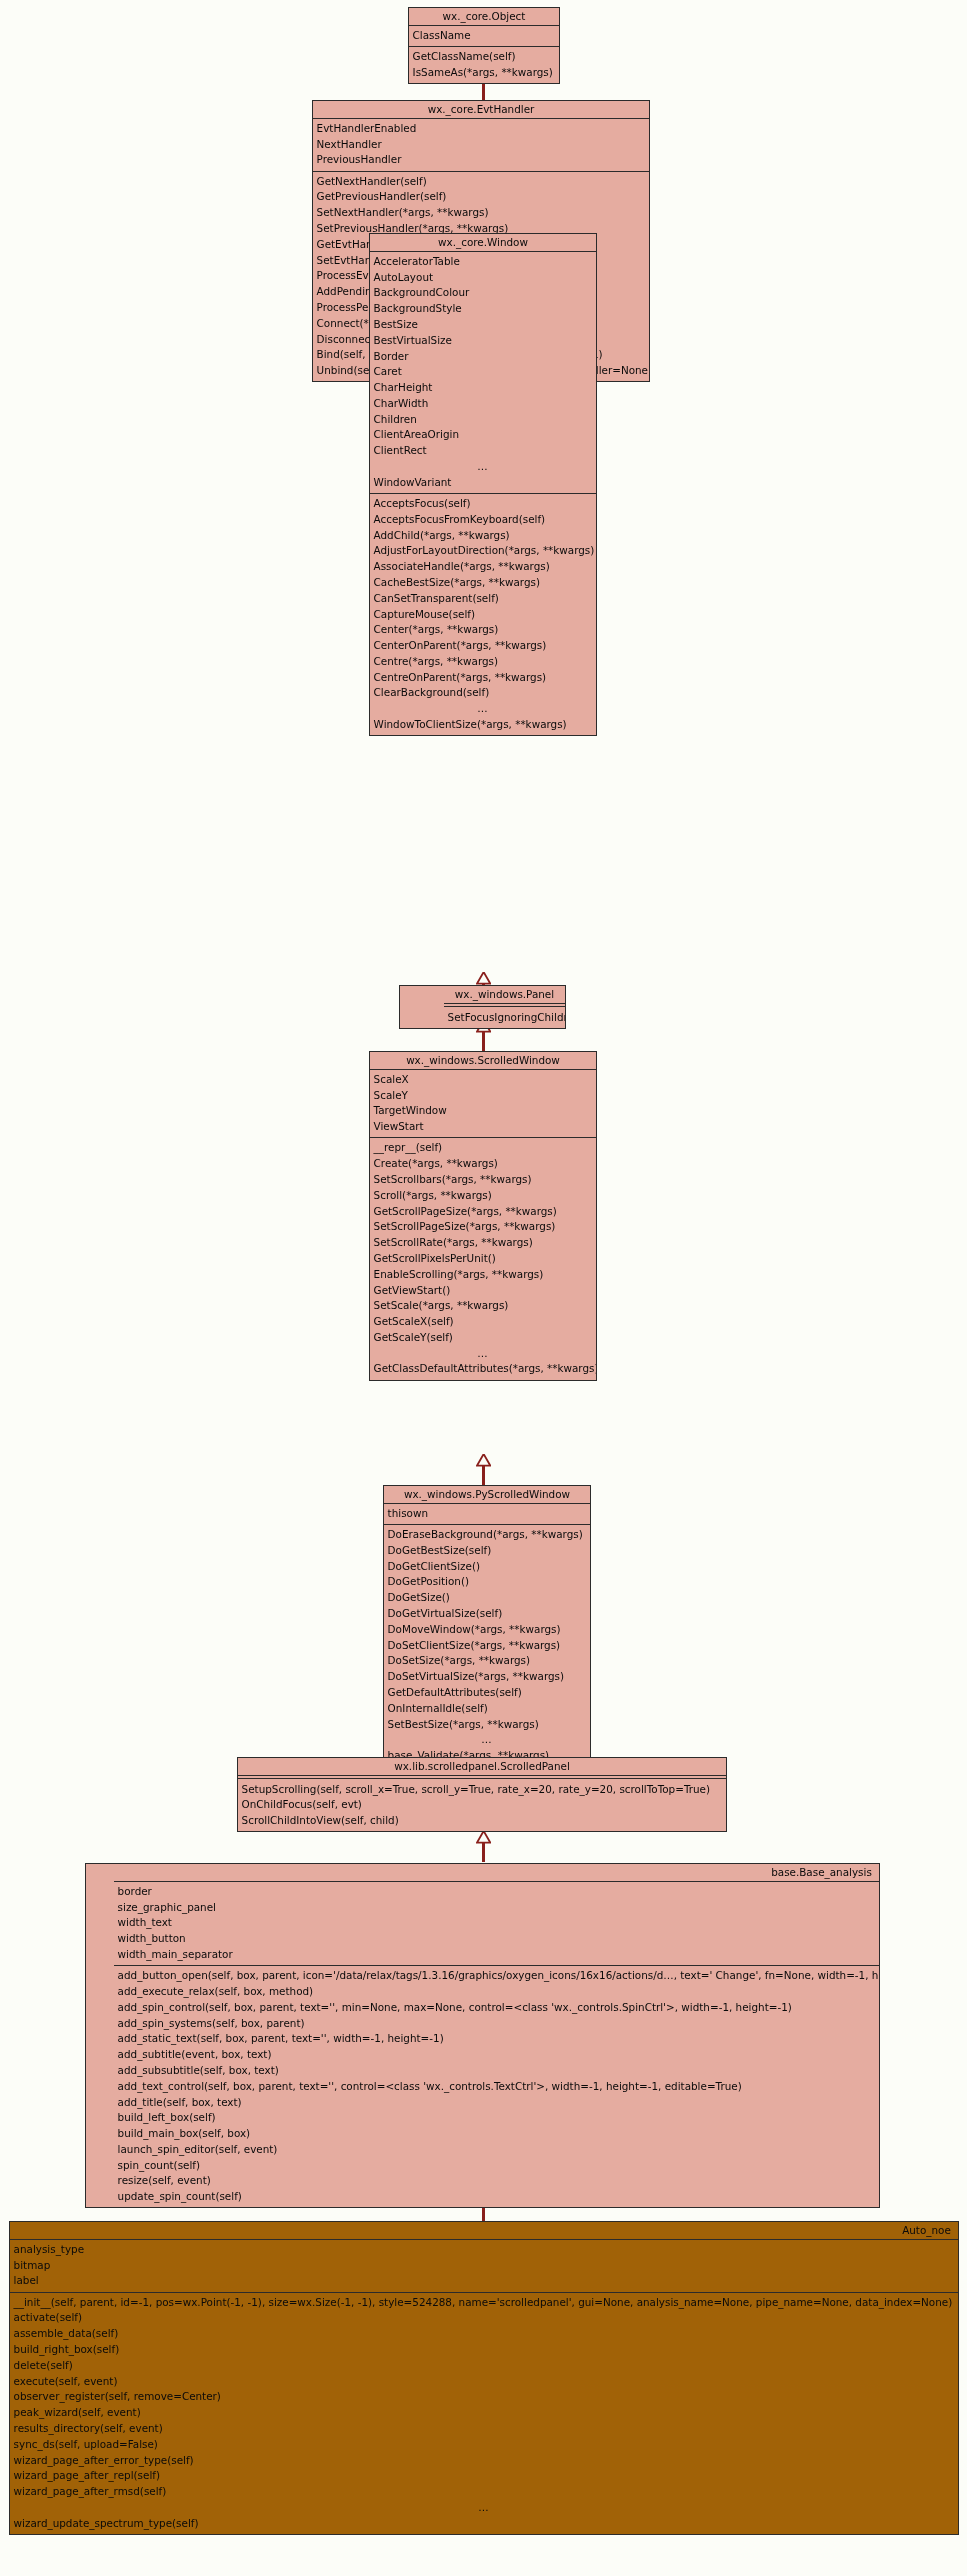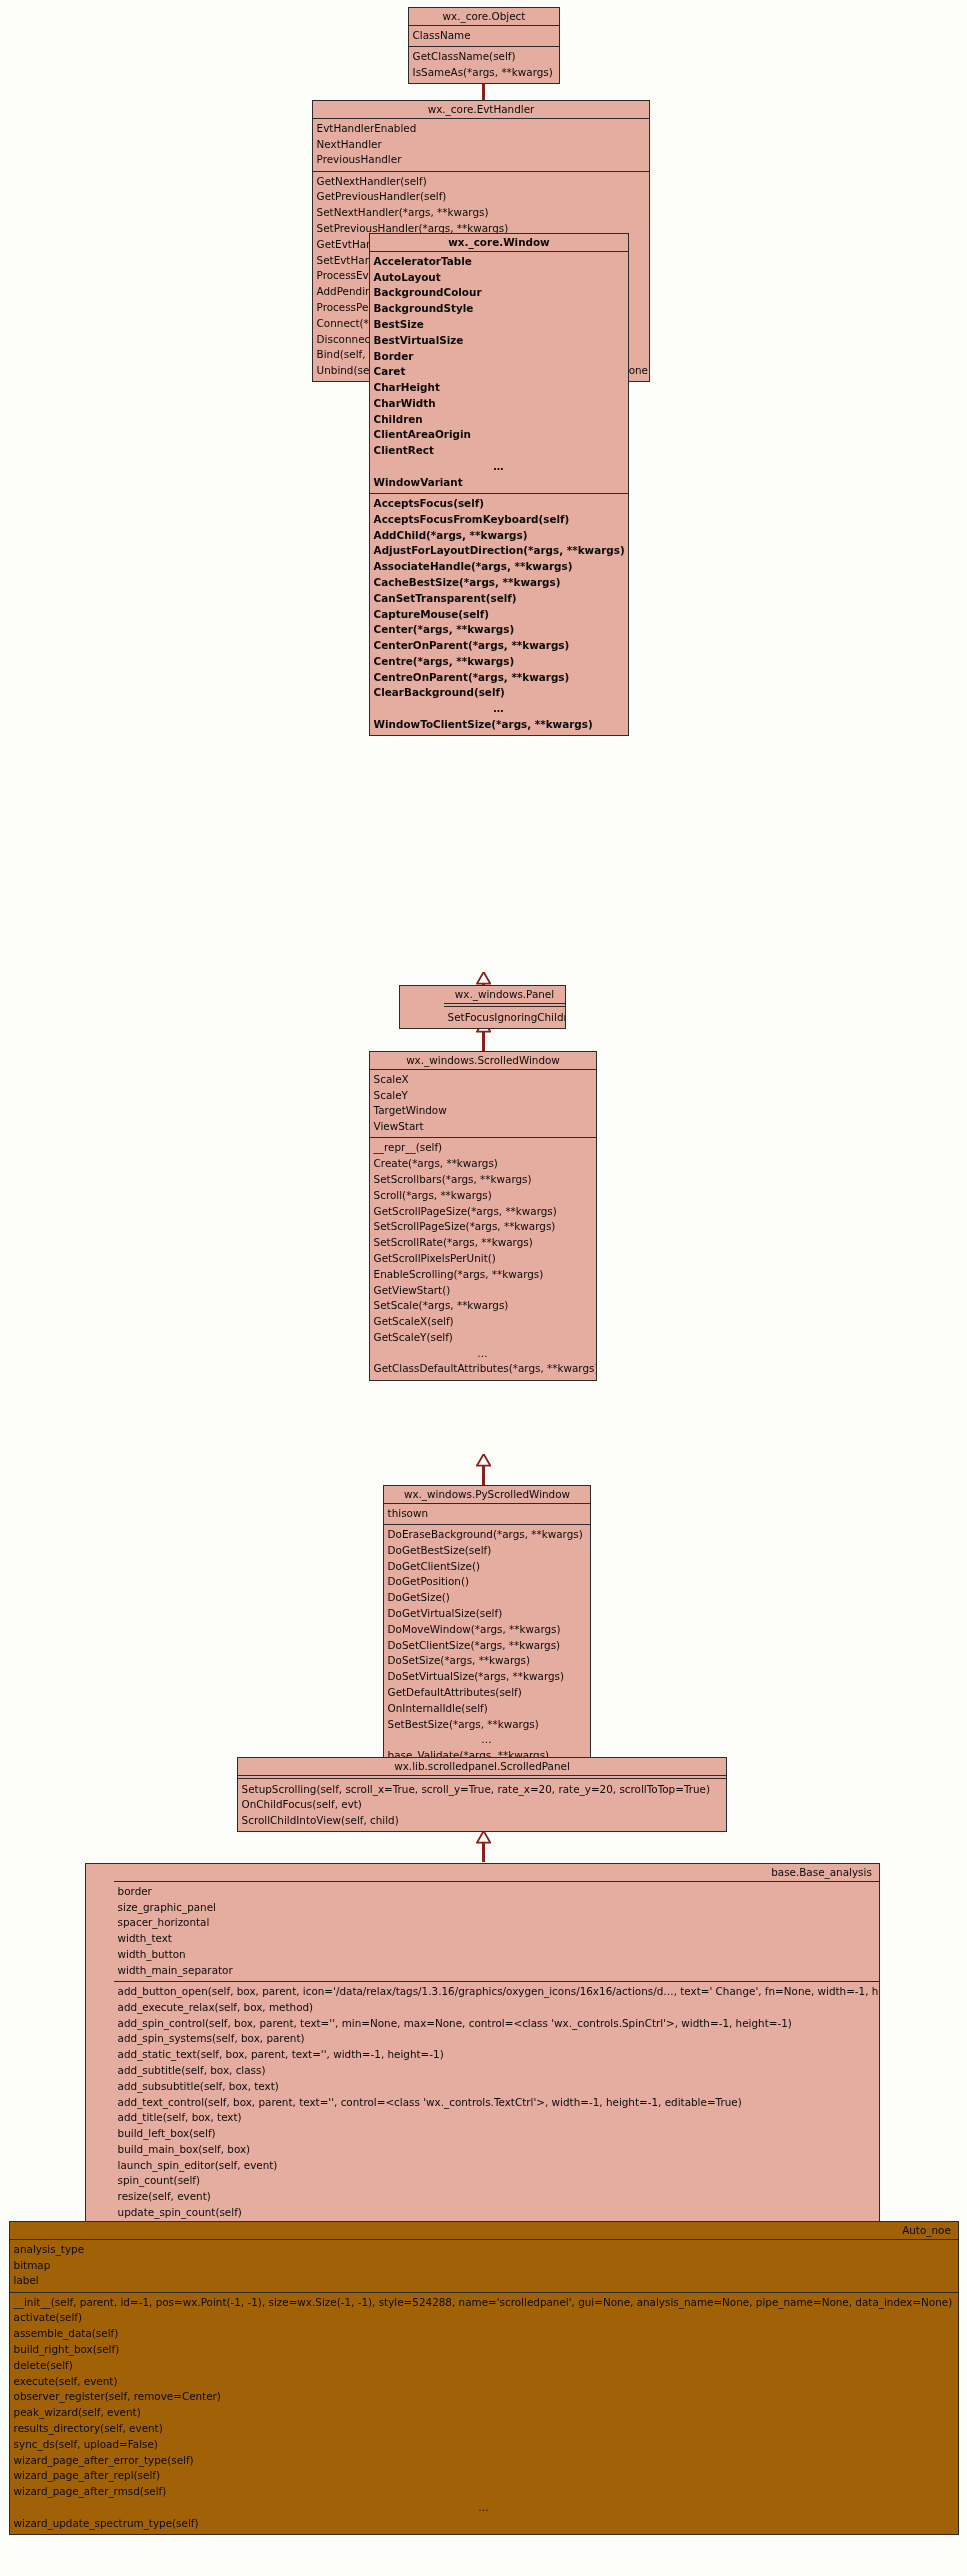--- a/index.html
+++ b/index.html
@@ -138,21 +138,21 @@
       <div class="uml-row">ProcessEvent(*args, **kwargs)</div>
       <div class="uml-row">AddPendingEvent(*args, **kwargs)</div>
       <div class="uml-row">ProcessPendingEvents(self)</div>
       <div class="uml-row">Connect(*args, **kwargs)</div>
       <div class="uml-row">Disconnect(*args, **kwargs)</div>
       <div class="uml-row">Bind(self, event, handler, source=None, id=-1, id2=-1)</div>
       <div class="uml-row">Unbind(self, event, source=None, id=-1, id2=-1, handler=None)</div>
     </div>
   </div>
 
-  <div class="uml-class" style="left:369px; top:233px; width:260px;font-weight:bold;">
+  <div class="uml-class" style="left:369px; top:233px; width:228px;">
     <div class="uml-title">wx._core.Window</div>
     <div class="uml-compartment">
       <div class="uml-row">AcceleratorTable</div>
       <div class="uml-row">AutoLayout</div>
       <div class="uml-row">BackgroundColour</div>
       <div class="uml-row">BackgroundStyle</div>
       <div class="uml-row">BestSize</div>
       <div class="uml-row">BestVirtualSize</div>
       <div class="uml-row">Border</div>
       <div class="uml-row">Caret</div>
@@ -250,32 +250,31 @@
       <div class="uml-row">OnChildFocus(self, evt)</div>
       <div class="uml-row">ScrollChildIntoView(self, child)</div>
     </div>
   </div>
 
   <div class="uml-class" style="left:85px; top:1863px; width:795px;padding-left:28px;">
     <div class="uml-title right">base.Base_analysis</div>
     <div class="uml-compartment">
       <div class="uml-row">border</div>
       <div class="uml-row">size_graphic_panel</div>
-      <div class="uml-row">spacer_horizontal</div>
       <div class="uml-row">width_text</div>
       <div class="uml-row">width_button</div>
       <div class="uml-row">width_main_separator</div>
     </div>
     <div class="uml-compartment">
       <div class="uml-row">add_button_open(self, box, parent, icon='/data/relax/tags/1.3.16/graphics/oxygen_icons/16x16/actions/d…, text=' Change', fn=None, width=-1, height=-1)</div>
       <div class="uml-row">add_execute_relax(self, box, method)</div>
       <div class="uml-row">add_spin_control(self, box, parent, text='', min=None, max=None, control=&lt;class 'wx._controls.SpinCtrl'&gt;, width=-1, height=-1)</div>
       <div class="uml-row">add_spin_systems(self, box, parent)</div>
       <div class="uml-row">add_static_text(self, box, parent, text='', width=-1, height=-1)</div>
-      <div class="uml-row">add_subtitle(self, box, class)</div>
+      <div class="uml-row">add_subtitle(event, box, text)</div>
       <div class="uml-row">add_subsubtitle(self, box, text)</div>
       <div class="uml-row">add_text_control(self, box, parent, text='', control=&lt;class 'wx._controls.TextCtrl'&gt;, width=-1, height=-1, editable=True)</div>
       <div class="uml-row">add_title(self, box, text)</div>
       <div class="uml-row">build_left_box(self)</div>
       <div class="uml-row">build_main_box(self, box)</div>
       <div class="uml-row">launch_spin_editor(self, event)</div>
       <div class="uml-row">spin_count(self)</div>
       <div class="uml-row">resize(self, event)</div>
       <div class="uml-row">update_spin_count(self)</div>
     </div>

